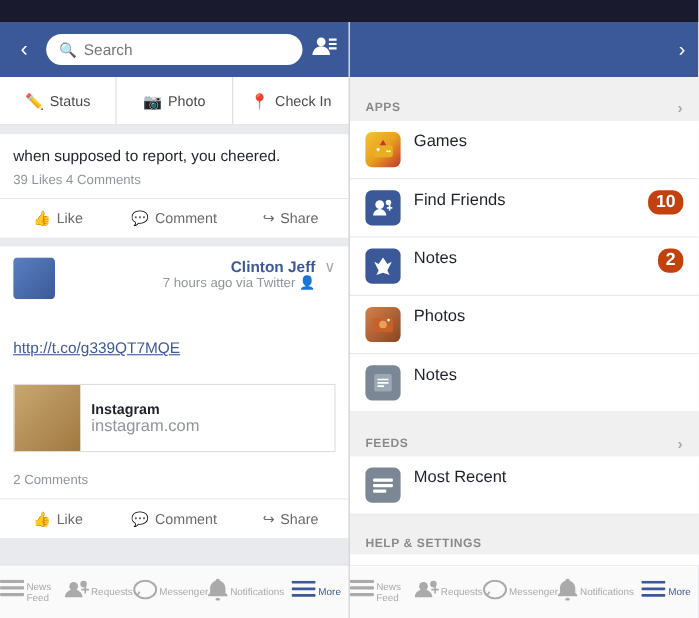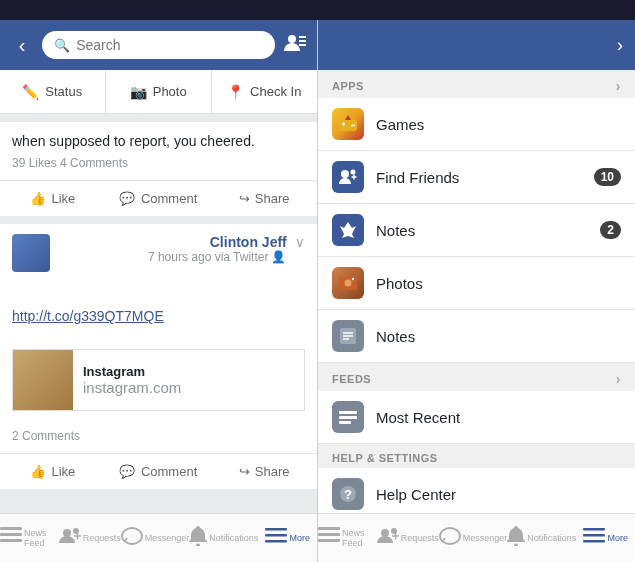--- a/index.html
+++ b/index.html
@@ -241,58 +241,58 @@
       cursor: pointer;
     }
 
     .right-content {
       flex: 1;
       overflow-y: auto;
       background: #f0f0f0;
     }
 
     .section-header {
-      padding: 8px 14px 4px;
+      padding: 20px 14px 4px;
       font-size: 11px;
       font-weight: bold;
       color: #8a8a8a;
       letter-spacing: 0.5px;
       background: #f0f0f0;
       display: flex;
       align-items: center;
       justify-content: space-between;
     }
     .section-chevron { font-size: 14px; color: #aaa; }
 
     .menu-item {
       display: flex;
-      align-items: center;
+      align-items: flex-start;
       padding: 10px 14px;
       background: white;
       border-bottom: 1px solid #e5e5e5;
       cursor: pointer;
       gap: 12px;
     }
     .menu-icon {
       width: 32px;
       height: 32px;
       border-radius: 6px;
       display: flex;
       align-items: center;
       justify-content: center;
       font-size: 18px;
       flex-shrink: 0;
     }
     .menu-label { font-size: 15px; color: #1d2129; flex: 1; }
     .badge {
-      background: #404040;
+      background: #c2410c;
       color: white;
       border-radius: 10px;
       padding: 2px 7px;
-      font-size: 12px;
+      font-size: 16px;
       font-weight: bold;
     }
 
     
     .icon-games { background: linear-gradient(135deg, #f4c430, #e8a020, #c0392b); }
     .icon-friends { background: #3b5998; }
     .icon-pokes { background: #3b5998; }
     .icon-photos { background: linear-gradient(135deg, #d4804a, #8a4520); }
     .icon-notes { background: #7b8794; }
     .icon-most-recent { background: #7b8794; }

